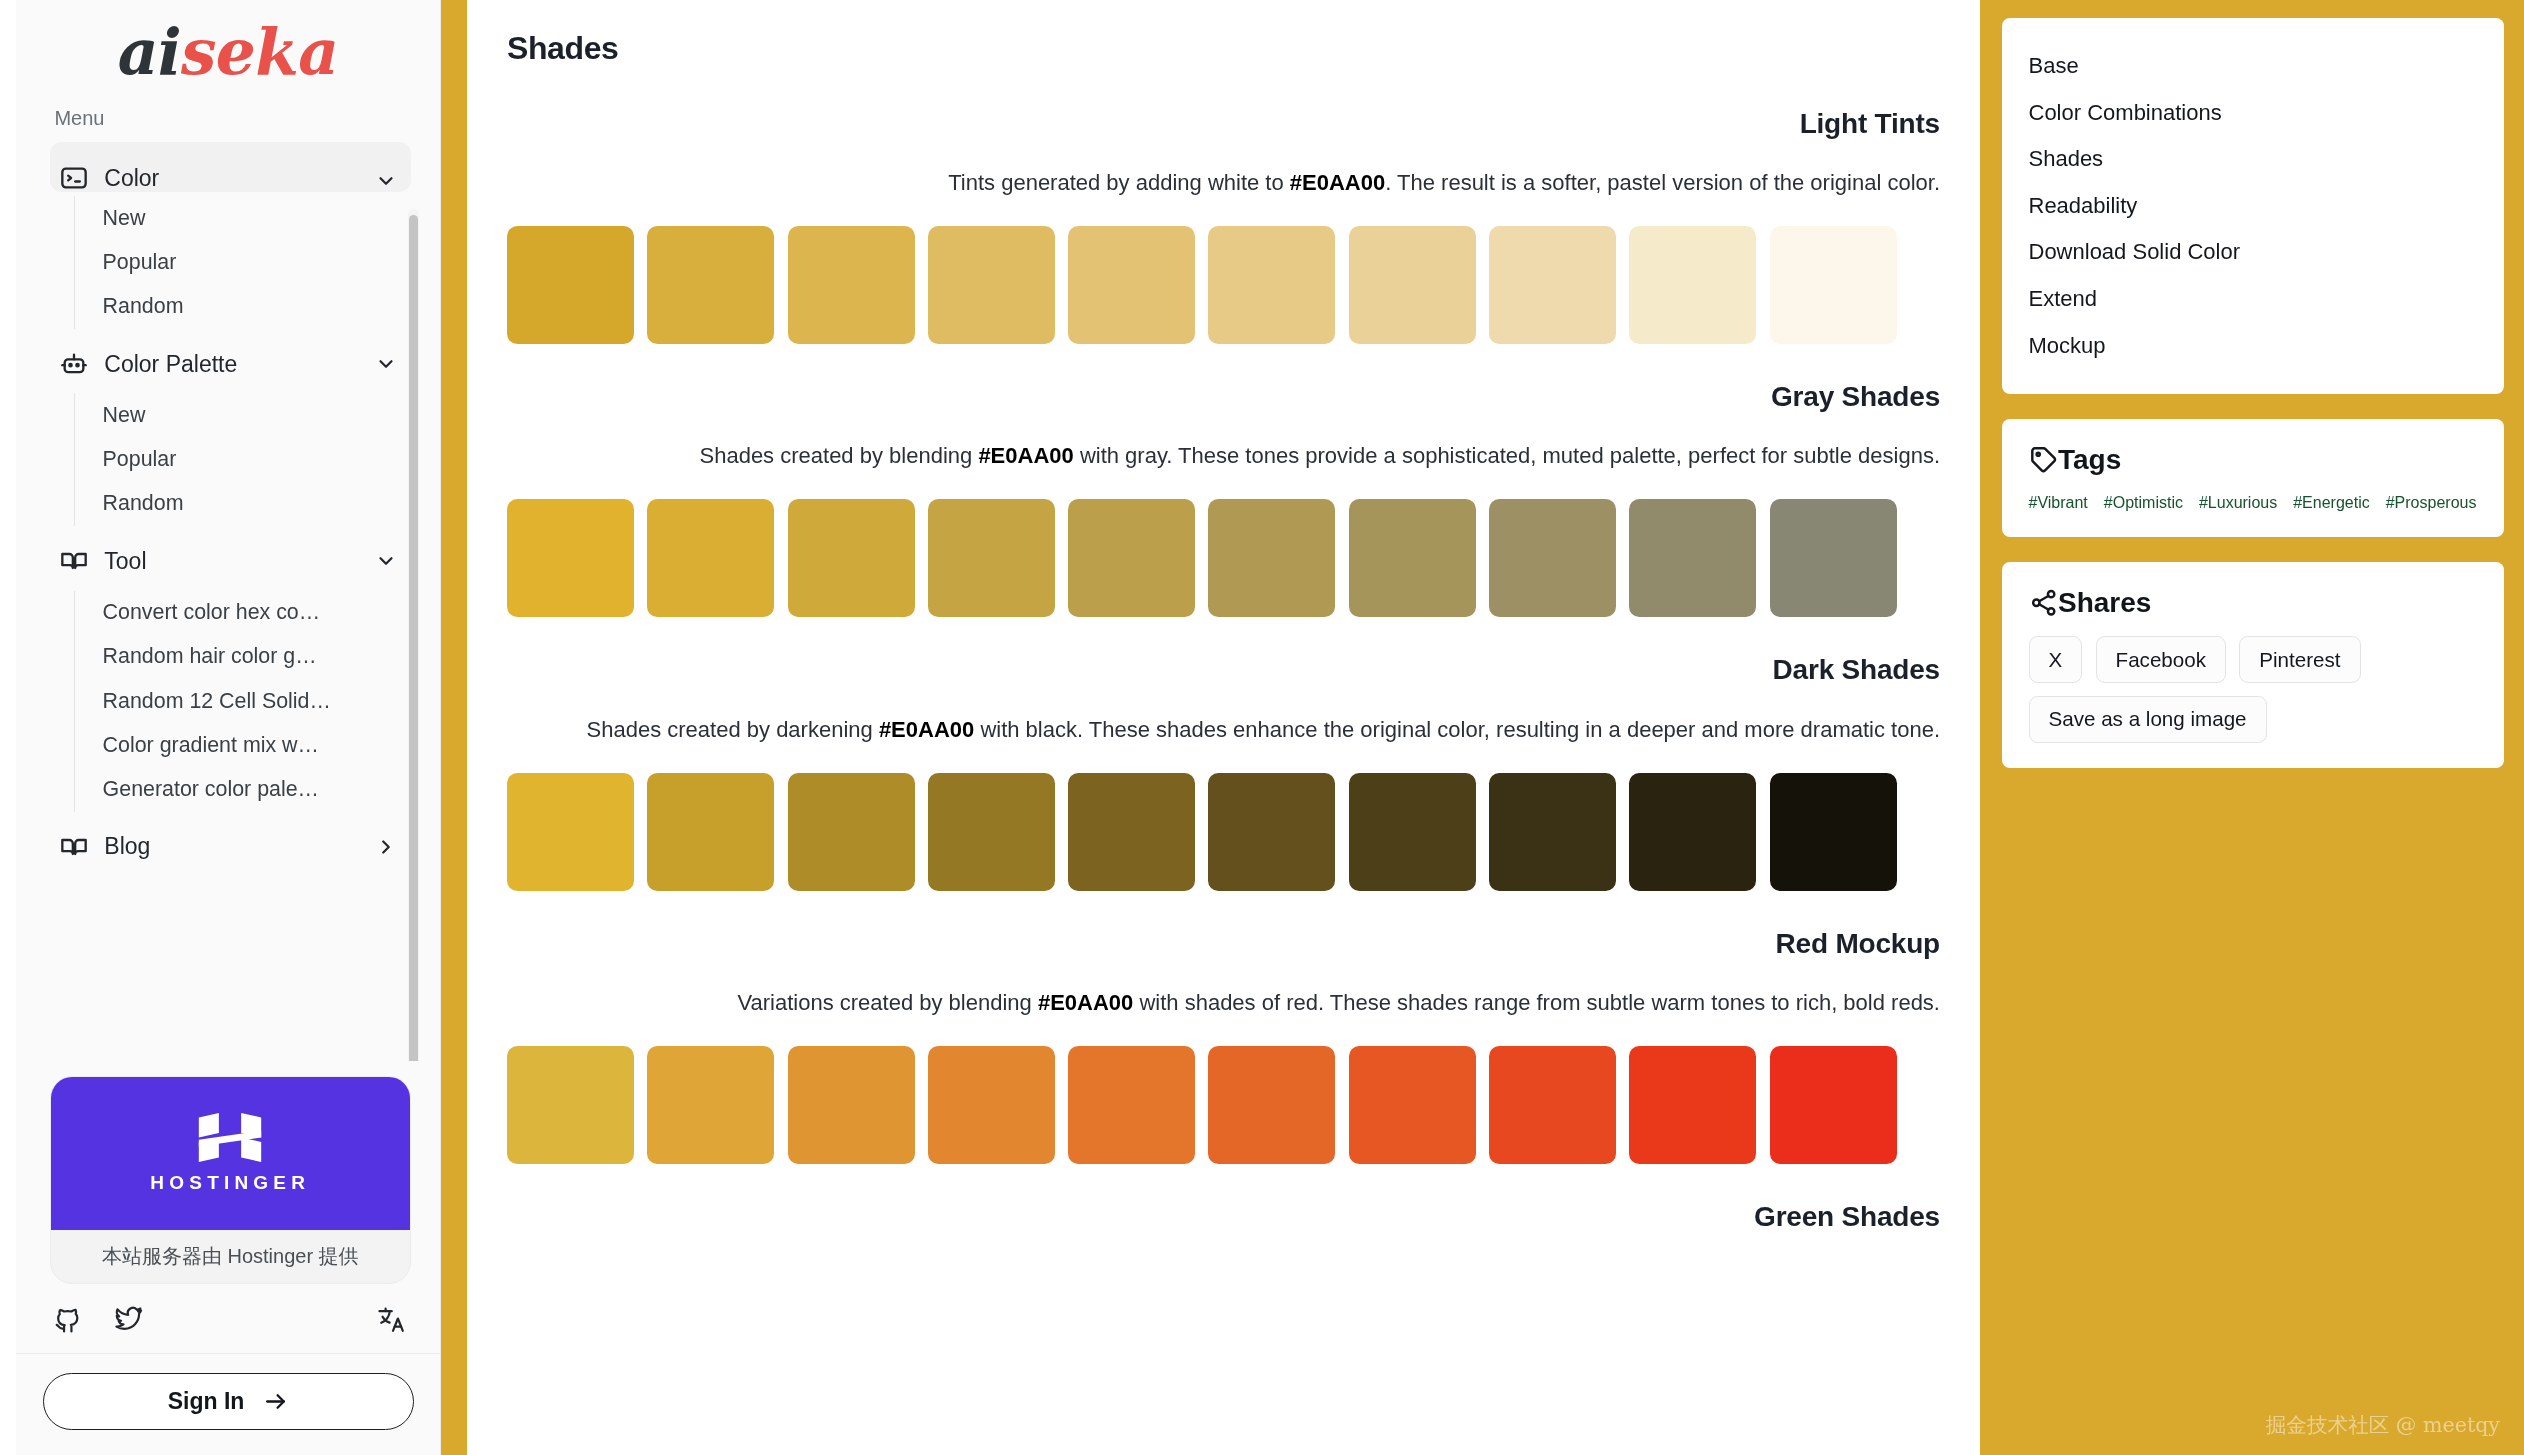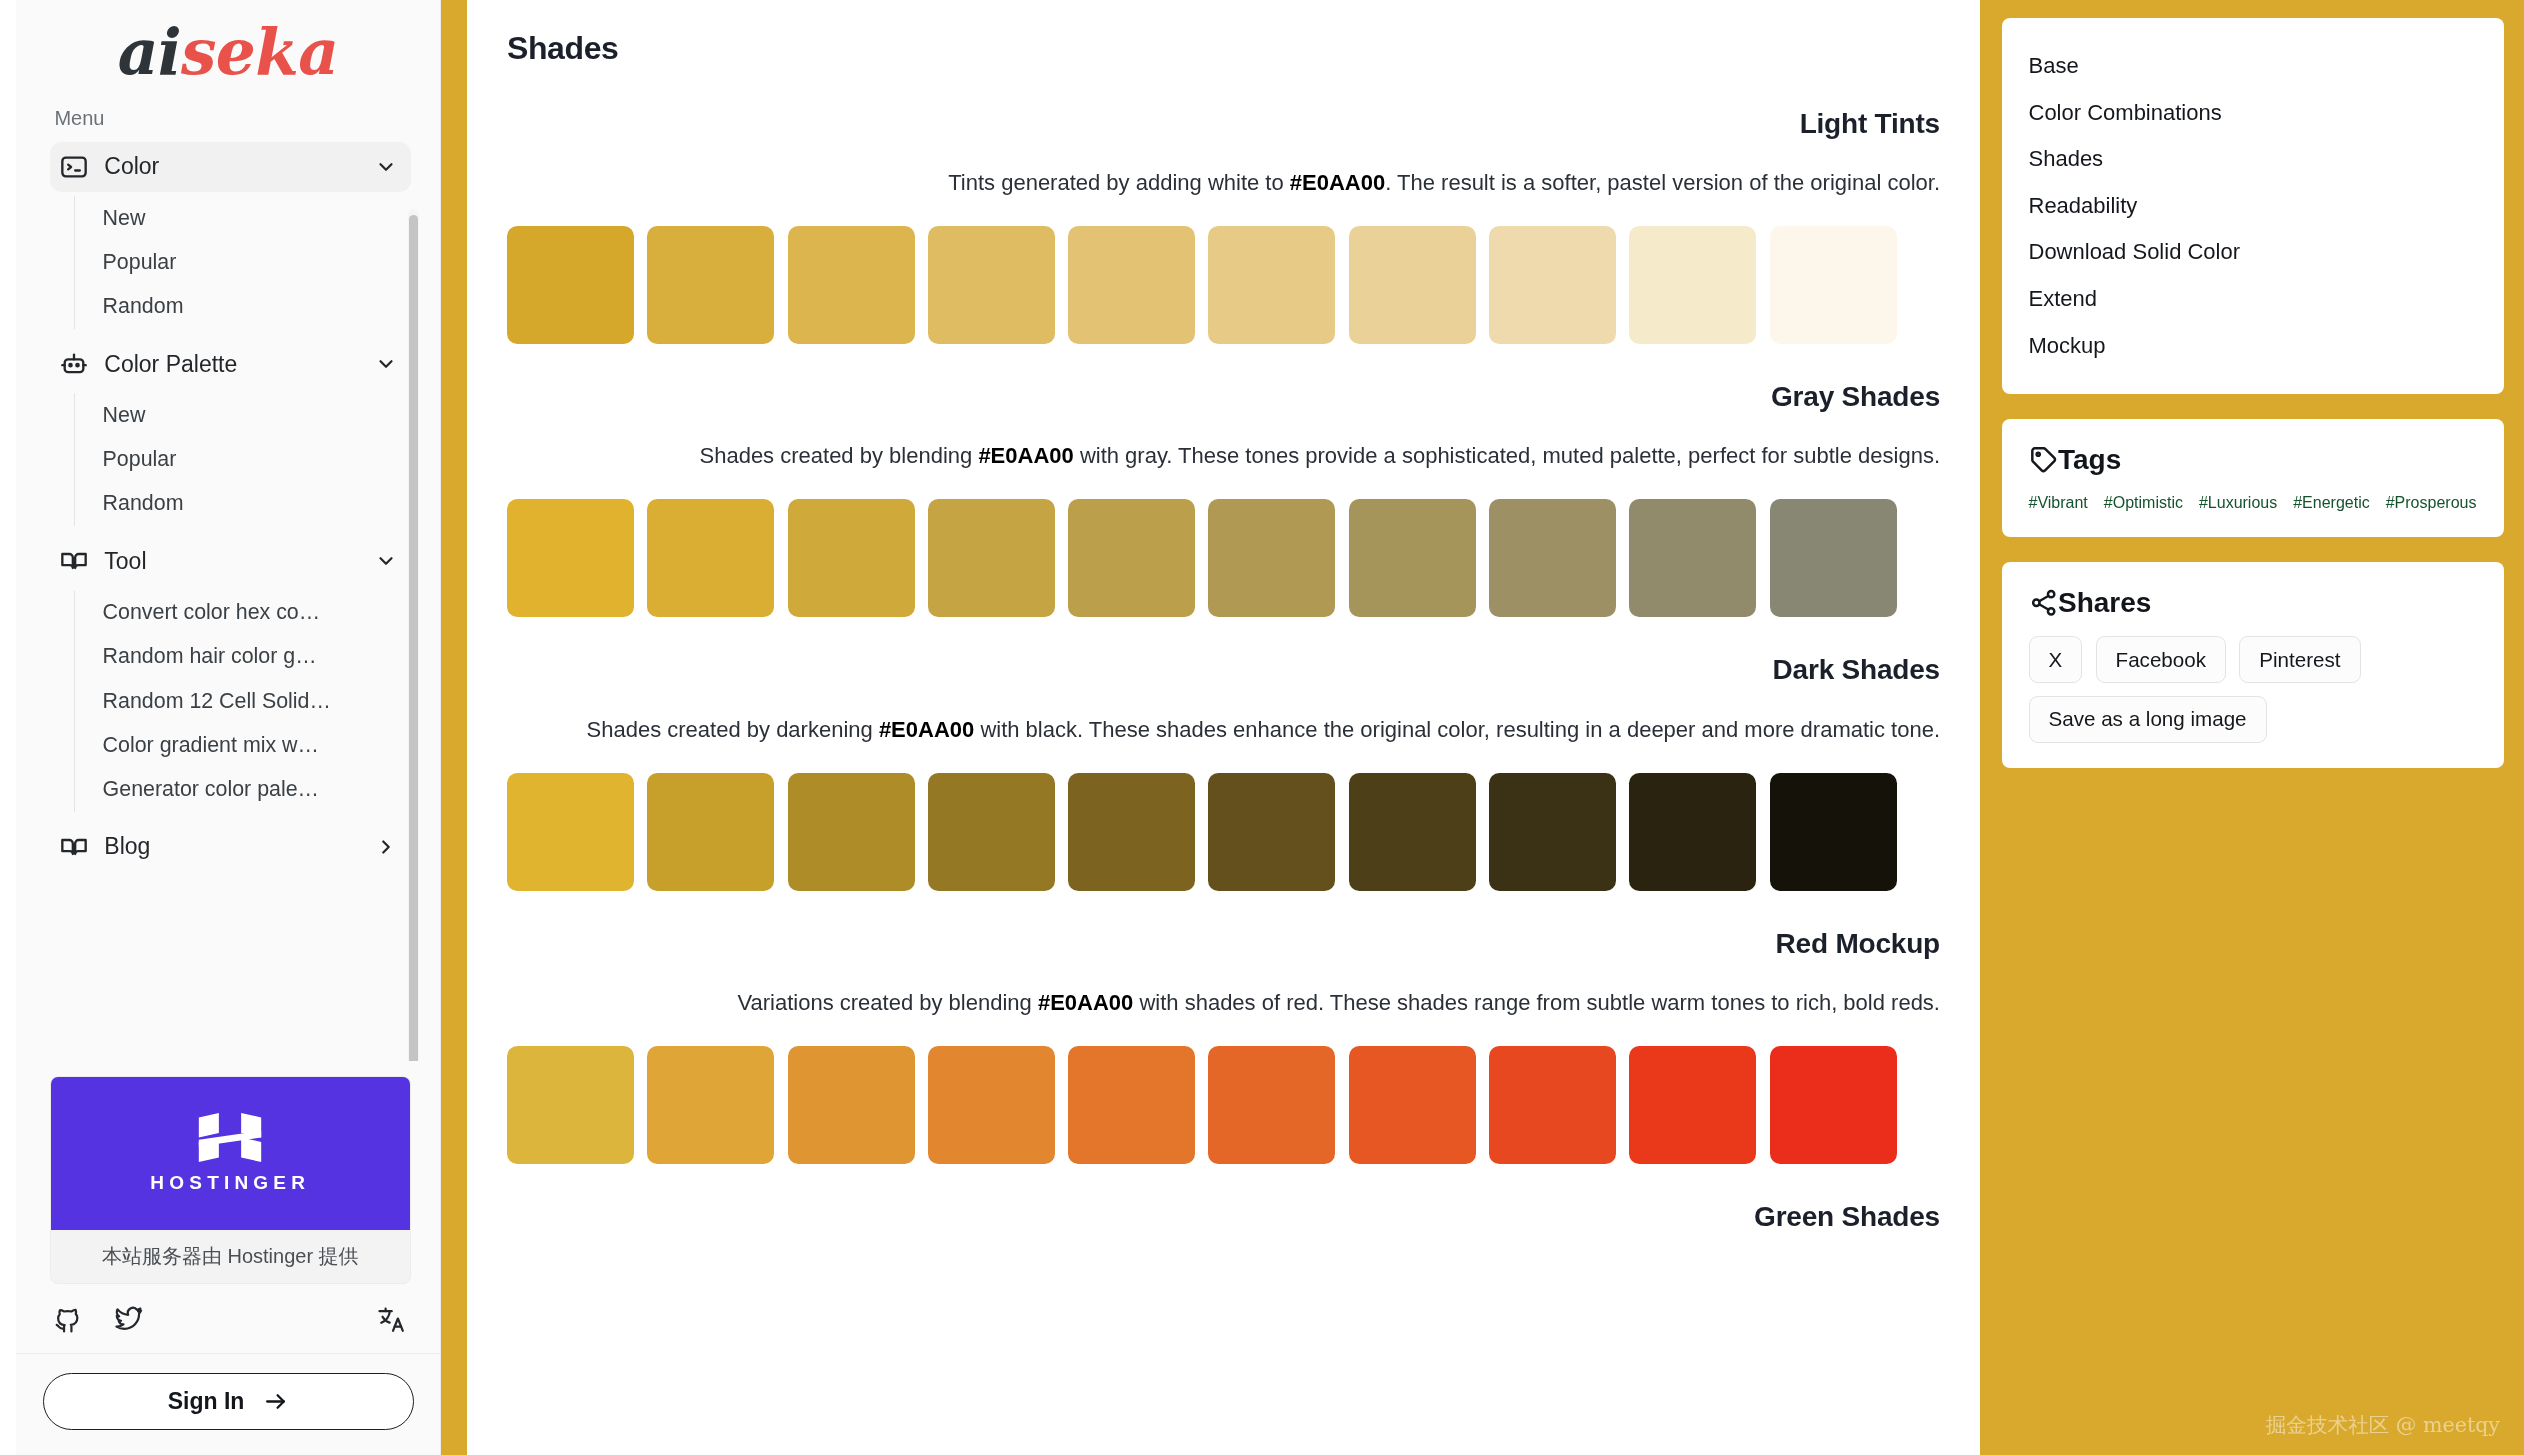--- a/index.html
+++ b/index.html
@@ -26,41 +26,41 @@
   .logo .red  { color: #e8524a; }
 
   .nav-scroll { flex: 1 1 auto; position: relative; overflow: hidden; padding: 0 29.5px 0 34px; }
   .menu-label { font-size: 20px; color: #6b7177; margin: 7.4px 0 11.8px 4.4px; }
 
   .nav-group-head {
     display: flex; align-items: center; gap: 16px;
     height: 50px; padding: 0 13.3px 0 10.3px;
     border-radius: 11.8px; cursor: pointer;
   }
-  .nav-group-head.active { background: #f1f1f1; }
+  .nav-group-head.active { background: #f1f1f1; align-items: flex-end; }
   .nav-ico { width: 28px; height: 28px; flex: 0 0 28px; display: flex; align-items: center; justify-content: center; color: #23272b; }
   .nav-ico svg { width: 28px; height: 28px; display:block; }
   .nav-title { font-size: 23px; color: #23272b; flex: 1 1 auto; }
   .chev { width: 22px; height: 22px; color: #23272b; display:flex; align-items:center; justify-content:center; }
   .chev svg { width: 22px; height: 22px; display:block; }
 
   .subnav { margin: 4.4px 0 10.3px 23.6px; border-left: 1.5px solid #e4e4e4; padding-left: 0; }
   .subnav-item {
     font-size: 21.4px; color: #3b4045;
     padding: 9.6px 0 9.6px 28px;
     cursor: pointer; white-space: nowrap; overflow: hidden; text-overflow: ellipsis;
     max-width: 309px;
   }
 
   
   .sb-track { position: absolute; top: 109px; right: 20.6px; width: 11.8px; height: 876px; background: #f4f4f4; border-radius: 5.9px; }
   .sb-thumb { position: absolute; top: 115px; right: 22px; width: 8.8px; height: 854px; background: #c4c4c4; border-radius: 4.4px; }
 
   
-  .promo { margin: 14.7px 29.5px 0 34px; border-radius: 8px; overflow: hidden; border: 0.7px solid #ececec; background: #f3f3f3; }
+  .promo { margin: 14.7px 29.5px 0 34px; border-radius: 22px; overflow: hidden; border: 0.7px solid #ececec; background: #f3f3f3; }
   .promo-img { background: #5533e0; height: 153px; display: flex; flex-direction: column; align-items: center; justify-content: center; gap: 10.3px; }
   .h-logo { width: 68px; height: 49px; }
   .promo-name { color: #fff; font-size: 19px; letter-spacing: 5.2px; font-weight: 700; }
   .promo-cap { text-align: center; font-size: 20px; color: #4a4f54; padding: 12.5px 0 13.3px; }
 
   .socials { display: flex; align-items: center; gap: 31px; padding: 20.6px 34px 19px 37px; }
   .socials .spacer { flex: 1 1 auto; }
   .soc-ico { width: 29.5px; height: 29.5px; color: #23272b; cursor: pointer; }
   .soc-ico svg { width: 29.5px; height: 29.5px; display: block; }
 

